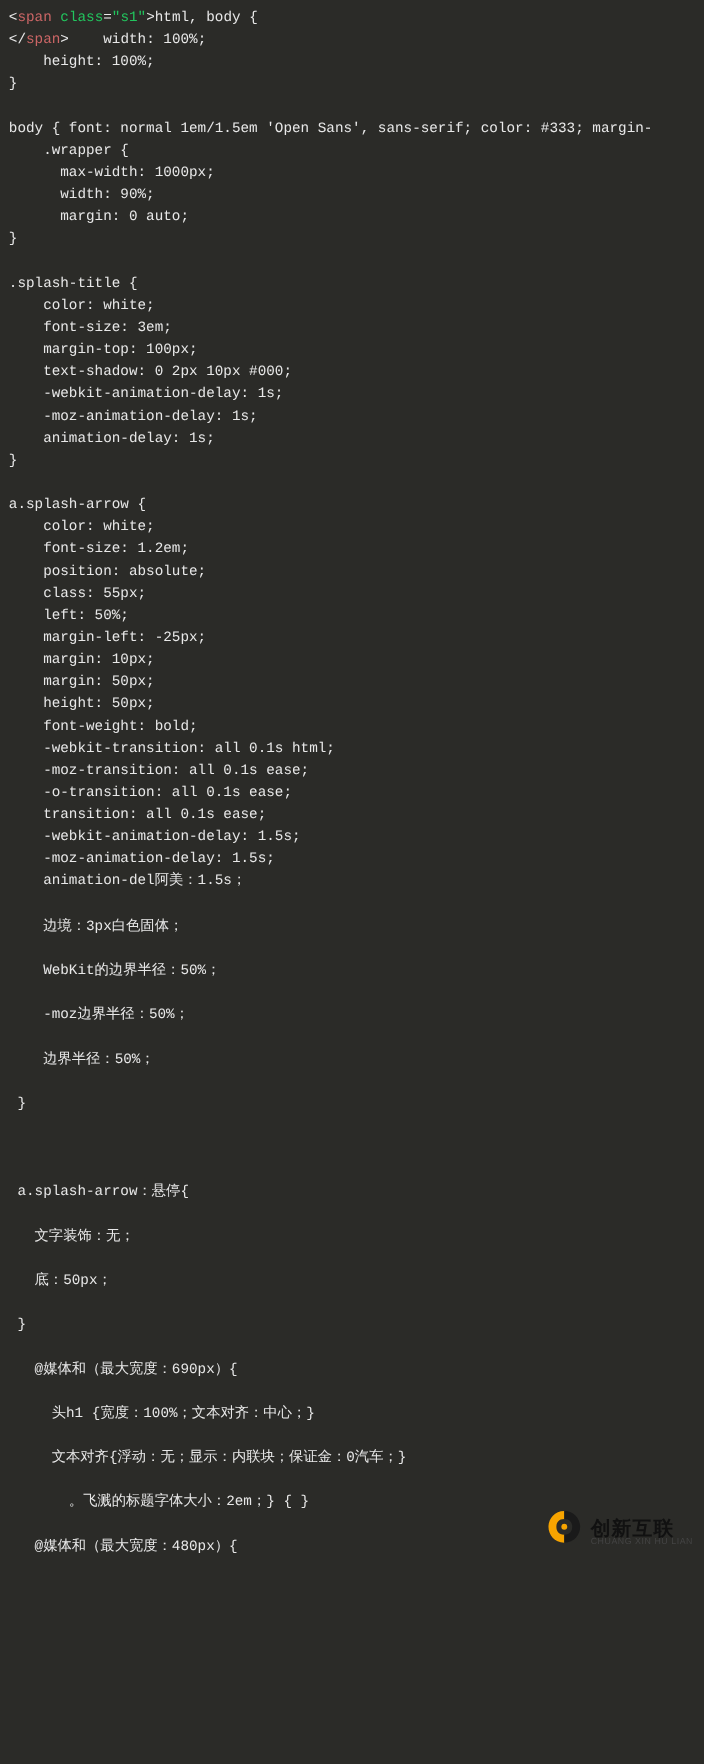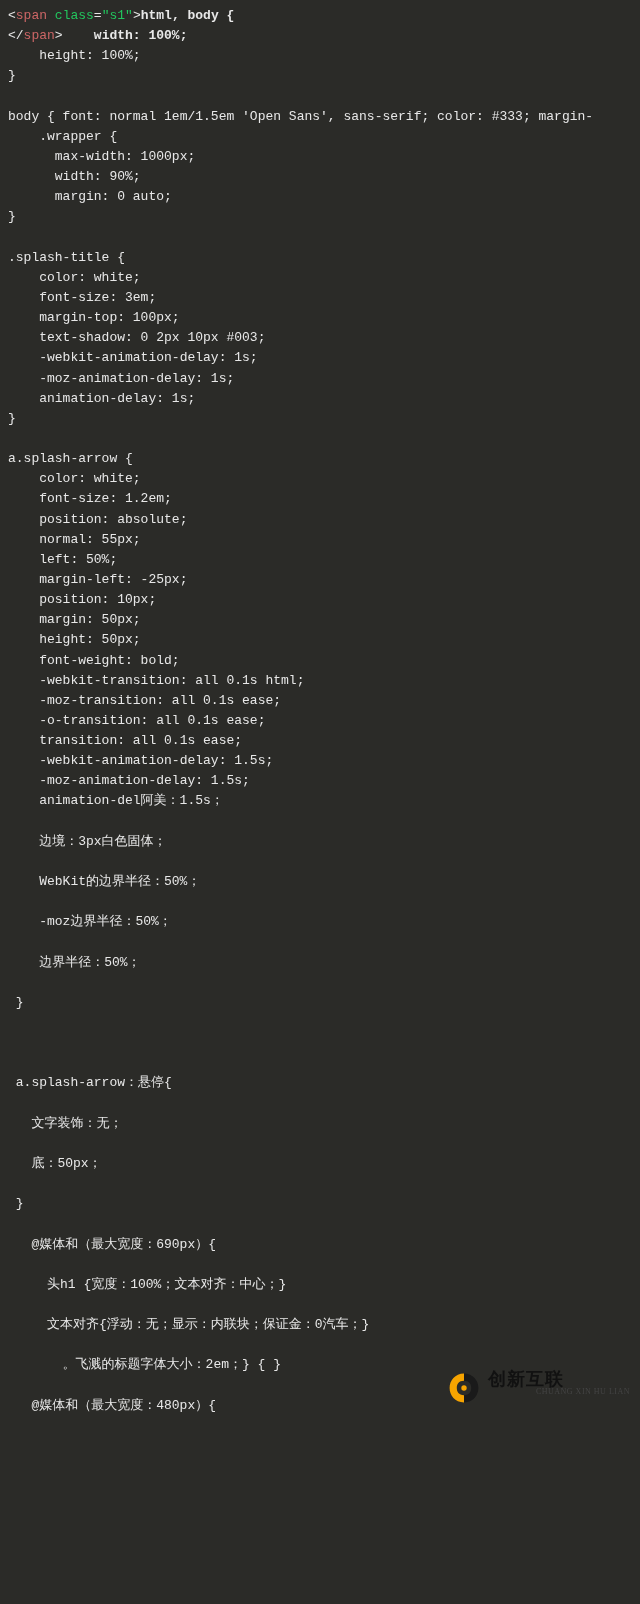--- a/index.html
+++ b/index.html
@@ -13,72 +13,72 @@
     padding: 6px 8px 0 8px;
     position: relative;
   }
   .code-block {
     white-space: pre;
     font-weight: 500;
   }
   .angle { color: #e8e8e8; }
   .elem { color: #cc6666; font-family: Liberation Mono, monospace; }
   .attr { color: #22c55e; }
-  .txt { color: #e8e8e8; font-weight: bold; }
+  .txt { color: #e8e8e8; }
   .watermark {
     position: absolute;
     right: 10px;
     bottom: 10px;
     display: flex;
-    align-items: flex-start;
+    align-items: flex-end;
     gap: 6px;
   }
   .watermark .logo {
     width: 36px;
     height: 36px;
     position: relative;
   }
   .watermark .logo svg { width: 100%; height: 100%; }
   .watermark .txtwrap { line-height: 1; }
   .watermark .main { font-size: 18px; font-weight: bold; color: #111; font-family: 'Microsoft YaHei', sans-serif; letter-spacing: 1px; }
-  .watermark .sub { font-size: 8px; color: #444; font-family: Liberation Serif, serif; letter-spacing: 0.5px; margin-left: 48px; }
+  .watermark .sub { font-size: 8px; color: #444; font-family: Liberation Sans, sans-serif; letter-spacing: 0.5px; }
 </style>
 </head>
 <body>
 
 <div class="code-block"><span><span class="angle">&lt;</span><span class="elem">span</span><span class="attr"> class</span><span>=</span><span class="attr">"s1"</span><span class="angle">&gt;</span><span class="txt">html, body {</span></span>
 <span><span class="angle">&lt;/</span><span class="elem">span</span><span class="angle">&gt;</span><span class="txt">    width: 100%;</span></span>
 <span>    height: 100%;</span>
 <span>}</span>
 <span></span>
 <span>body { font: normal 1em/1.5em 'Open Sans', sans-serif; color: #333; margin-</span>
 <span>    .wrapper {</span>
 <span>      max-width: 1000px;</span>
 <span>      width: 90%;</span>
 <span>      margin: 0 auto;</span>
 <span>}</span>
 <span></span>
 <span>.splash-title {</span>
 <span>    color: white;</span>
 <span>    font-size: 3em;</span>
 <span>    margin-top: 100px;</span>
-<span>    text-shadow: 0 2px 10px #003;</span>
+<span>    text-shadow: 0 2px 10px #000;</span>
 <span>    -webkit-animation-delay: 1s;</span>
 <span>    -moz-animation-delay: 1s;</span>
 <span>    animation-delay: 1s;</span>
 <span>}</span>
 <span></span>
 <span>a.splash-arrow {</span>
 <span>    color: white;</span>
 <span>    font-size: 1.2em;</span>
 <span>    position: absolute;</span>
-<span>    normal: 55px;</span>
+<span>    class: 55px;</span>
 <span>    left: 50%;</span>
 <span>    margin-left: -25px;</span>
-<span>    position: 10px;</span>
+<span>    margin: 10px;</span>
 <span>    margin: 50px;</span>
 <span>    height: 50px;</span>
 <span>    font-weight: bold;</span>
 <span>    -webkit-transition: all 0.1s html;</span>
 <span>    -moz-transition: all 0.1s ease;</span>
 <span>    -o-transition: all 0.1s ease;</span>
 <span>    transition: all 0.1s ease;</span>
 <span>    -webkit-animation-delay: 1.5s;</span>
 <span>    -moz-animation-delay: 1.5s;</span>
 <span>    animation-del阿美：1.5s；</span>

